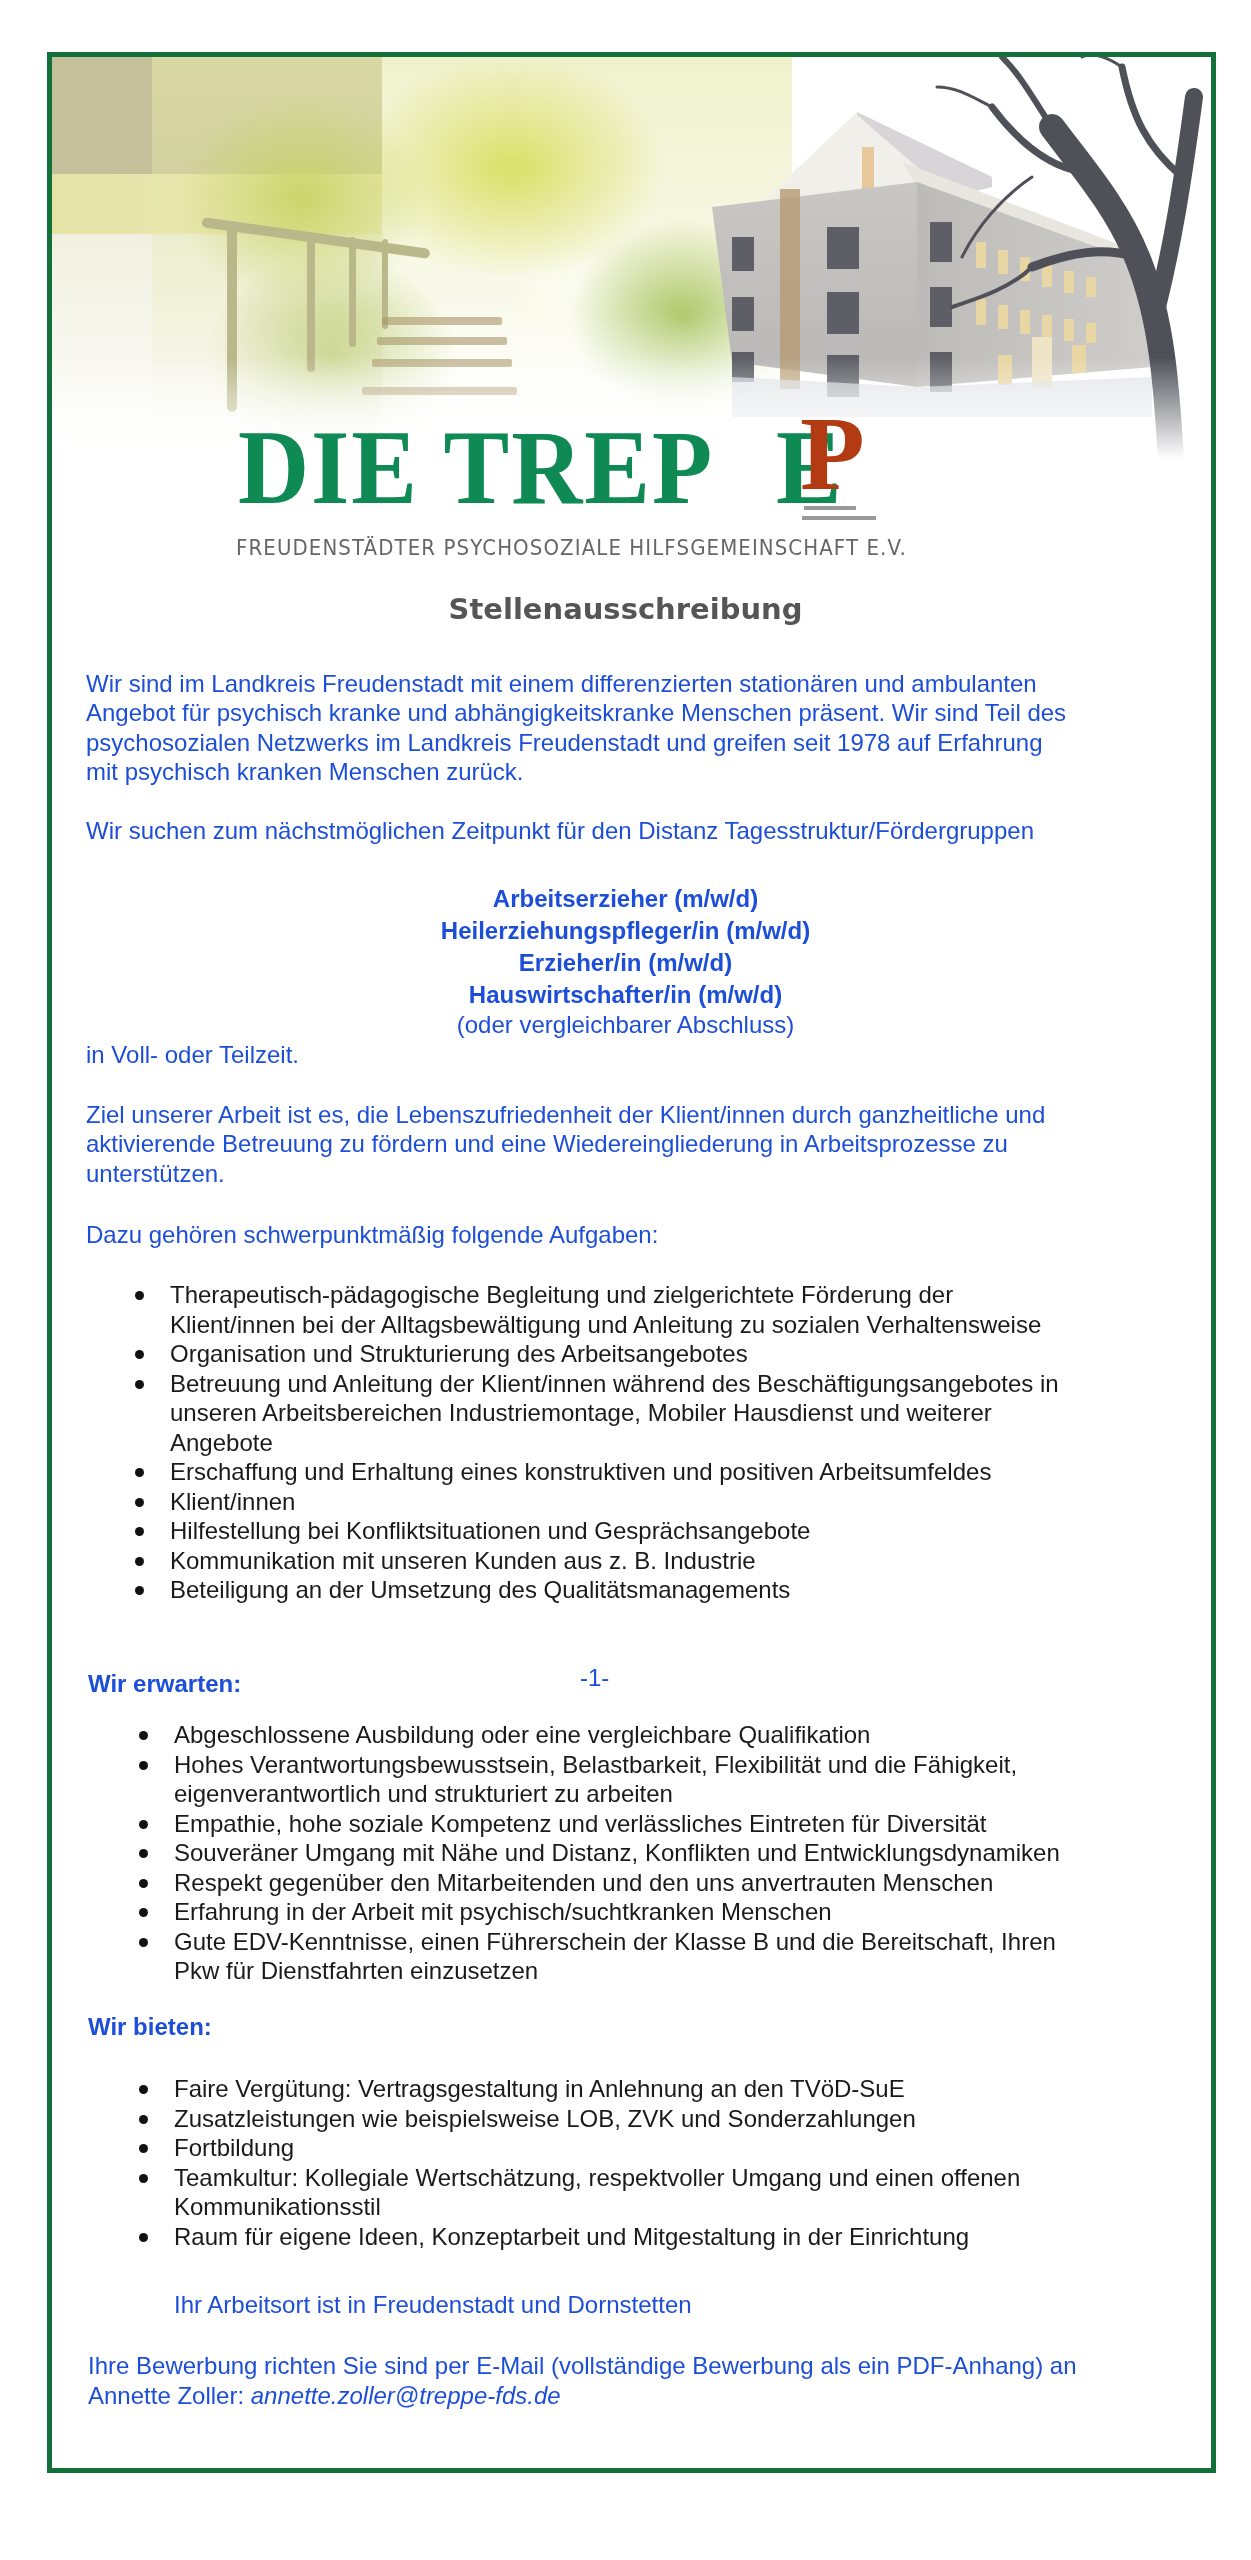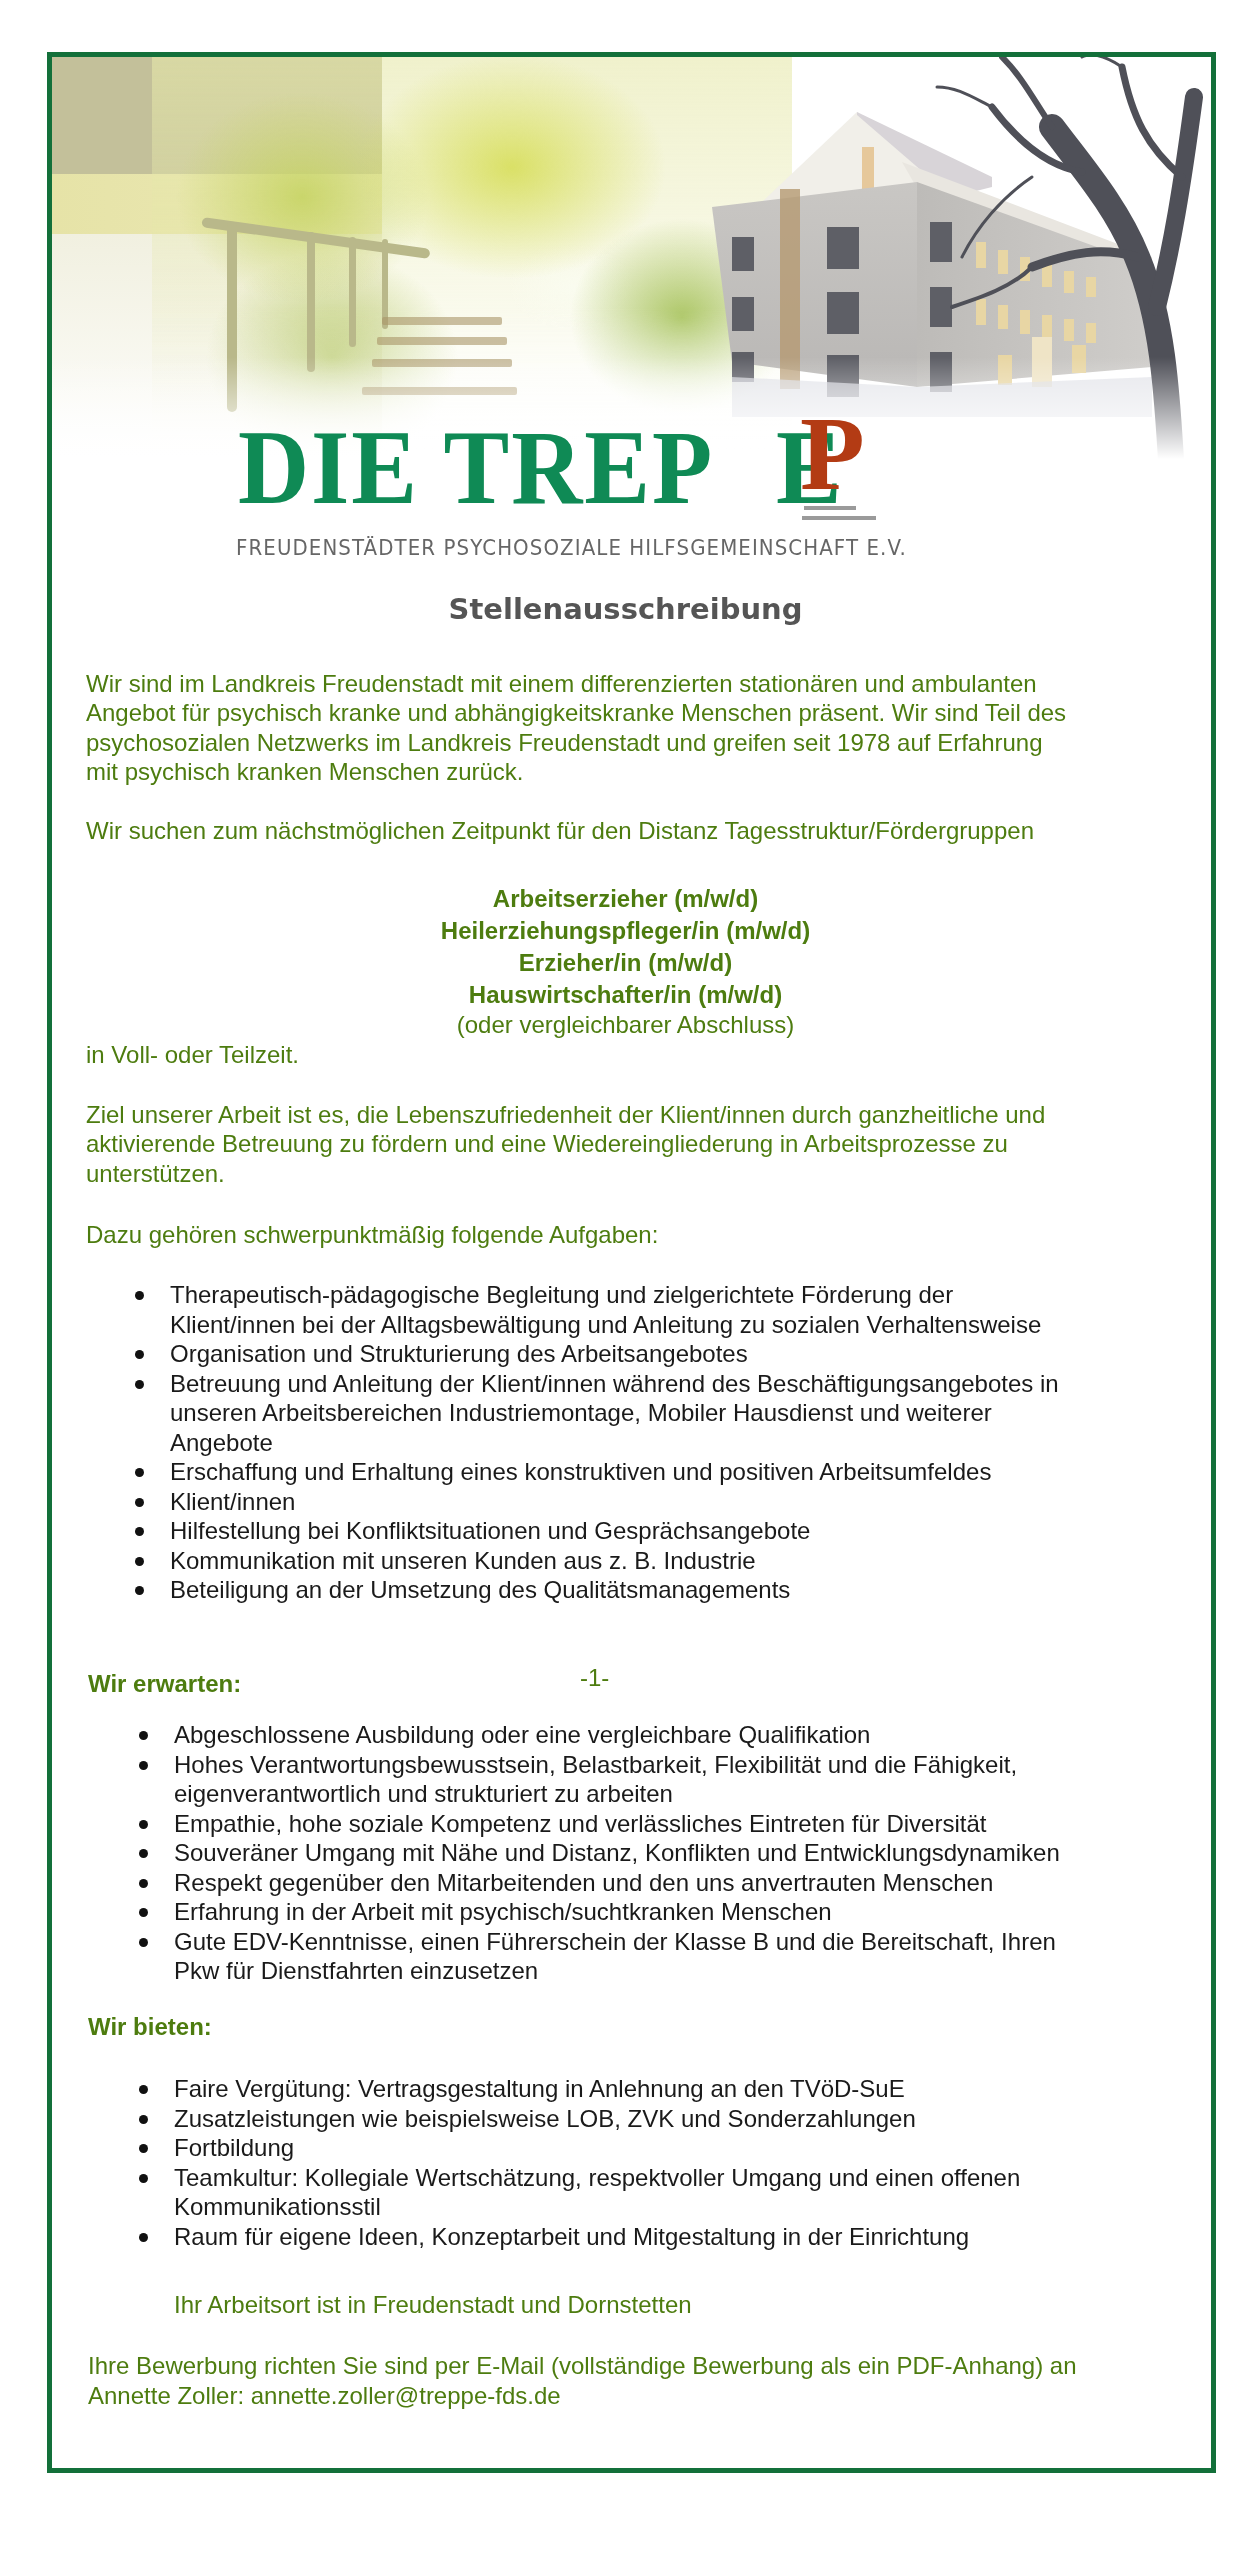--- a/index.html
+++ b/index.html
@@ -34,21 +34,21 @@
                 font-weight:bold; font-size:106px; line-height:100px; color:#0f8a55; letter-spacing:2px;
                 transform:scaleX(0.93); transform-origin:left top; white-space:nowrap; }
   .logo .p-red { position:absolute; left:570px; top:-8px; font-family:"Liberation Serif","DejaVu Serif",serif;
                  font-weight:bold; font-size:106px; line-height:100px; color:#b33b14; }
   .stair { position:absolute; height:4px; background:#9a9a9a; }
   .tagline { position:absolute; left:236px; top:535px; font-family:"DejaVu Sans", sans-serif;
              font-size:22px; color:#666; letter-spacing:1.2px; white-space:nowrap; transform:scaleX(0.9);
              transform-origin:left top; }
   .title { position:absolute; left:0; width:1251px; top:592px; text-align:center;
            font-family:"DejaVu Sans", sans-serif; font-weight:bold; font-size:29px; color:#555; }
-  .txt { position:absolute; font-size:24px; line-height:29.5px; white-space:nowrap; color:#4d7c0f; }
+  .txt { position:absolute; font-size:24px; line-height:29.5px; white-space:nowrap; color:#1d4ed8; }
   .center { left:0; width:1251px; text-align:center; }
   .b { font-weight:bold; }
   ul.list { position:absolute; margin:0; padding:0; list-style:none; }
   ul.list li { position:relative; font-size:24px; line-height:29.5px; padding-left:84px; white-space:nowrap; }
   ul.list li::before { content:""; position:absolute; left:49px; top:11px; width:9px; height:9px; border-radius:50%; background:#111; }
 </style>
 </head>
 <body>
 
 <div class="frame"></div>
@@ -244,14 +244,14 @@
     </li>
     <li>
       <div>Raum für eigene Ideen, Konzeptarbeit und Mitgestaltung in der Einrichtung</div>
     </li>
   </ul>
 
 <div class="txt" style="left:174px;top:2290px;">Ihr Arbeitsort ist in Freudenstadt und Dornstetten</div>
 
 <div class="txt" style="left:88px;top:2351px;">Ihre Bewerbung richten Sie sind per E-Mail (vollständige Bewerbung als ein PDF-Anhang) an</div>
 <div class="txt" style="left:88px;top:2381px;">
-  <span>Annette Zoller: </span><a style="color:inherit;text-decoration:none;">annette.zoller@treppe-fds.de</a>
+  <span>Annette Zoller: </span><a style="color:inherit;text-decoration:none;font-style:italic;">annette.zoller@treppe-fds.de</a>
 </div>
 
 </body></html>

